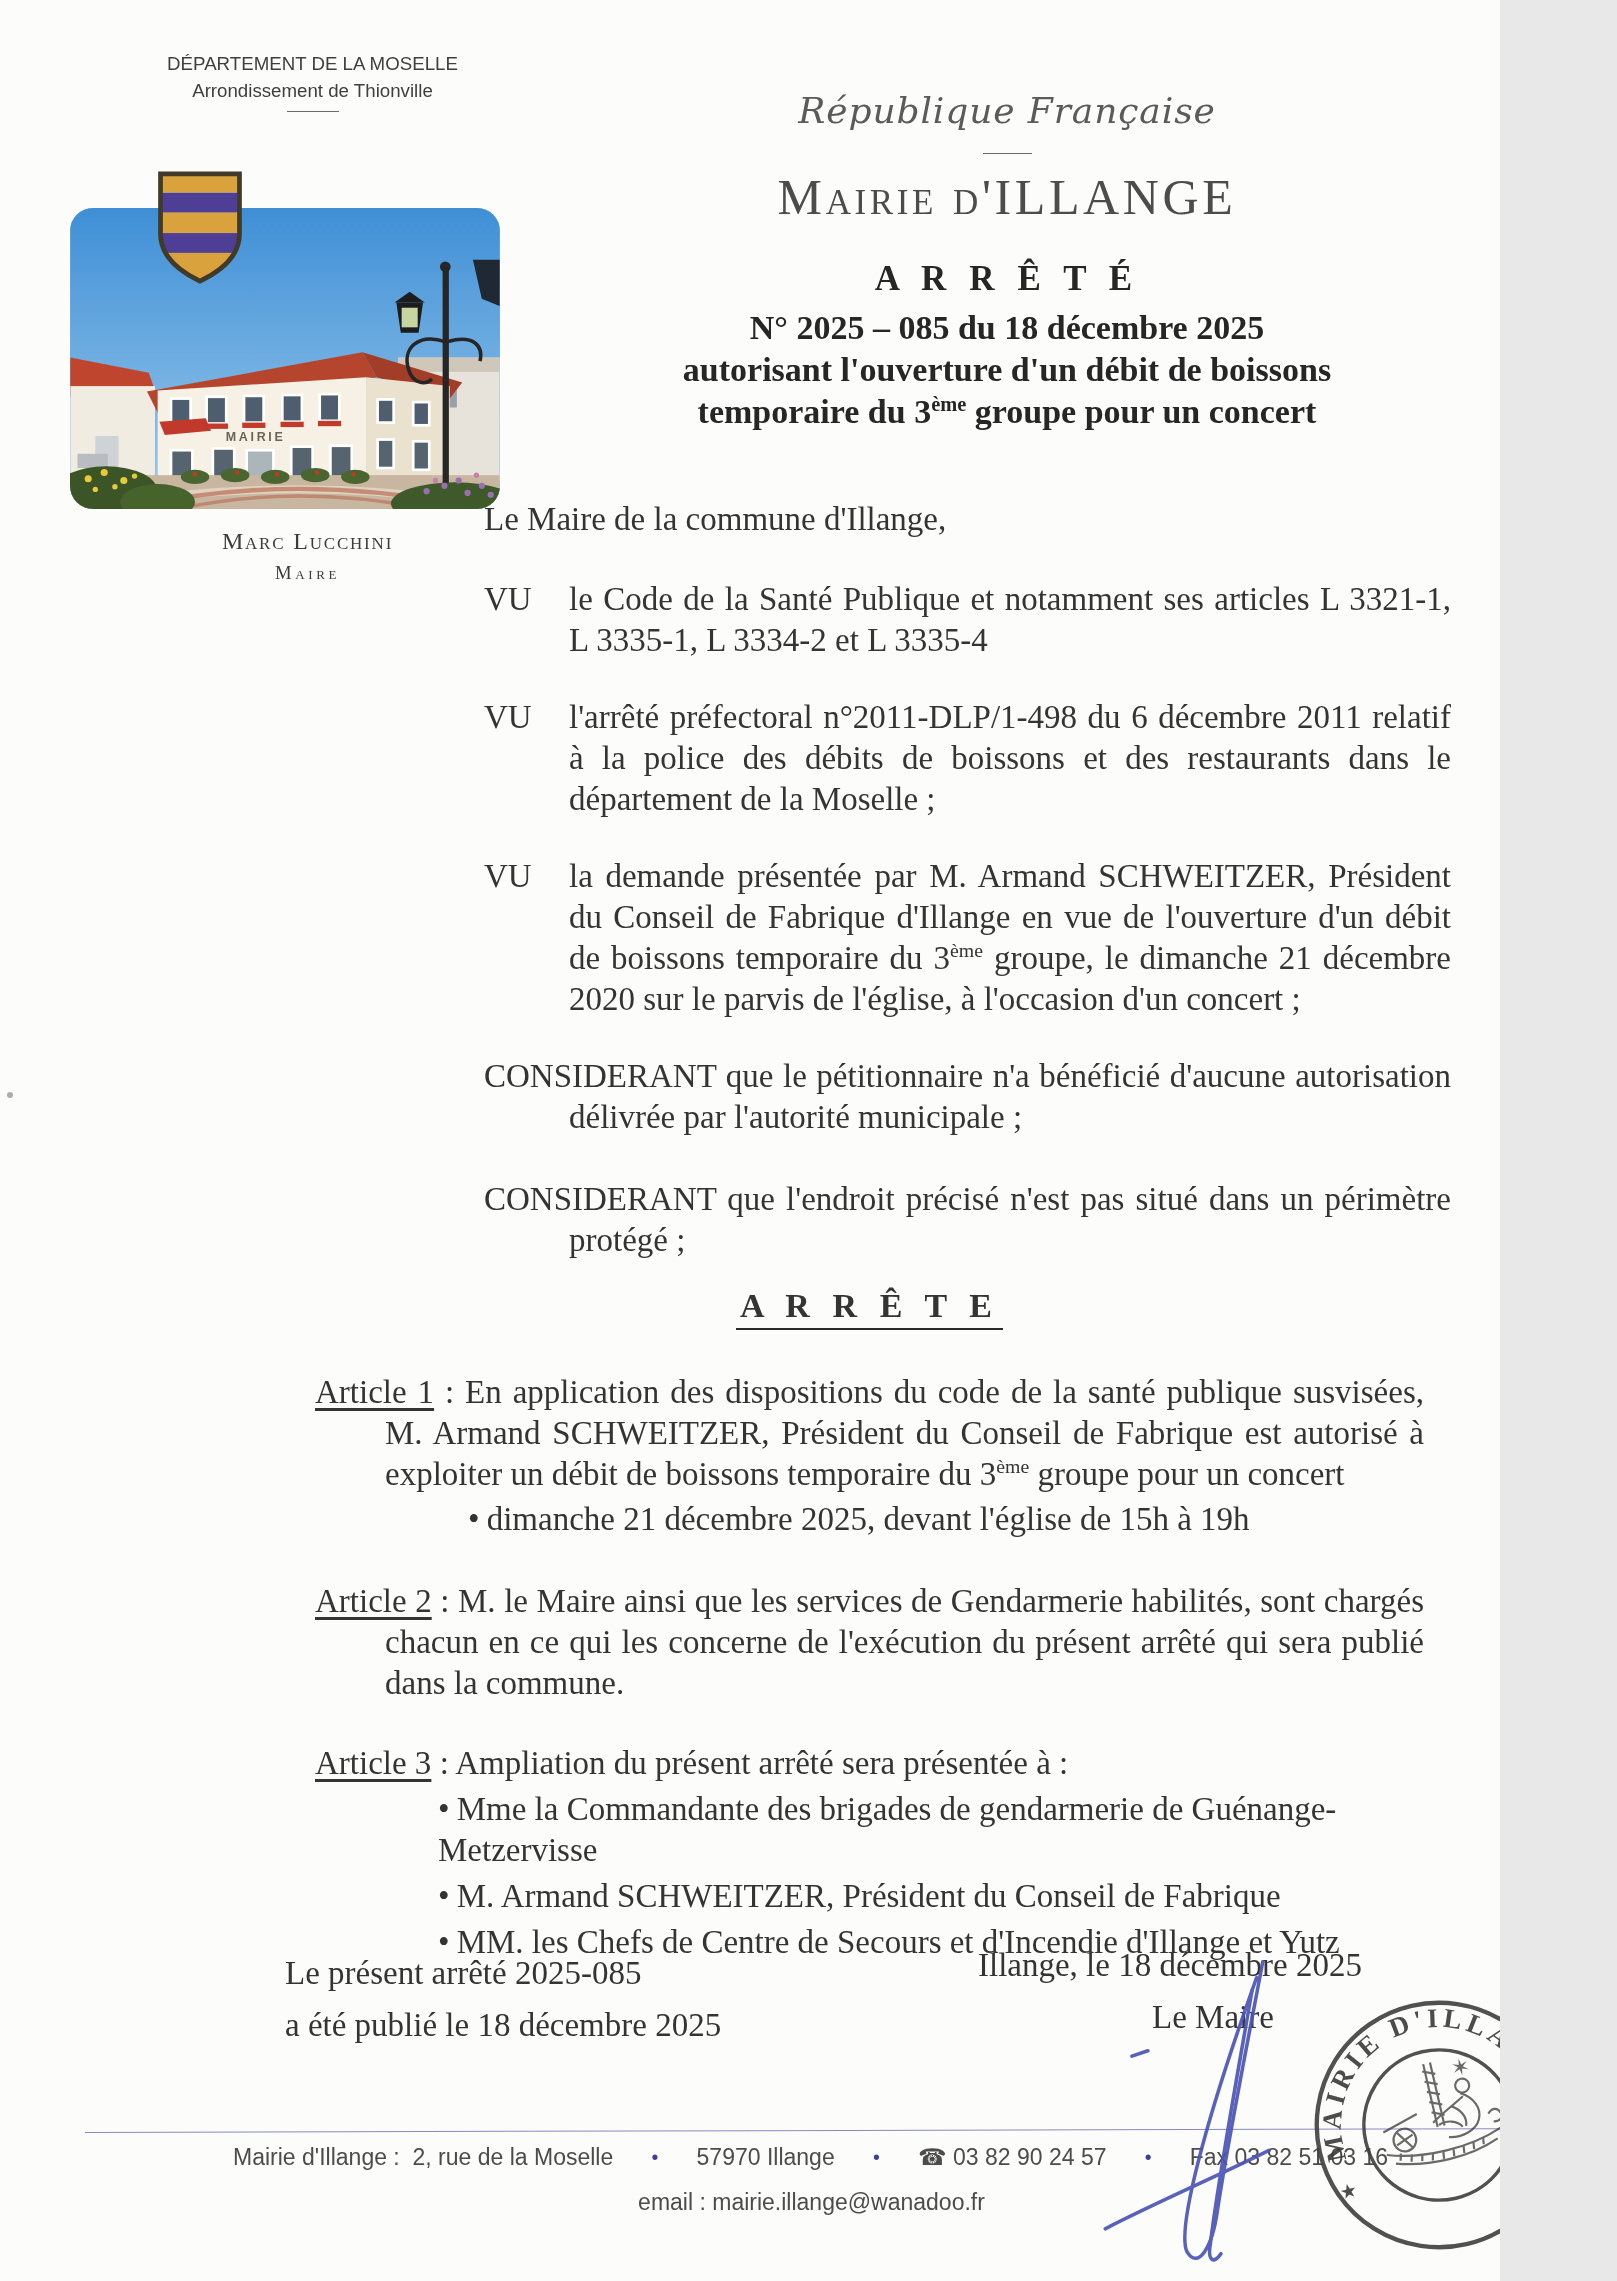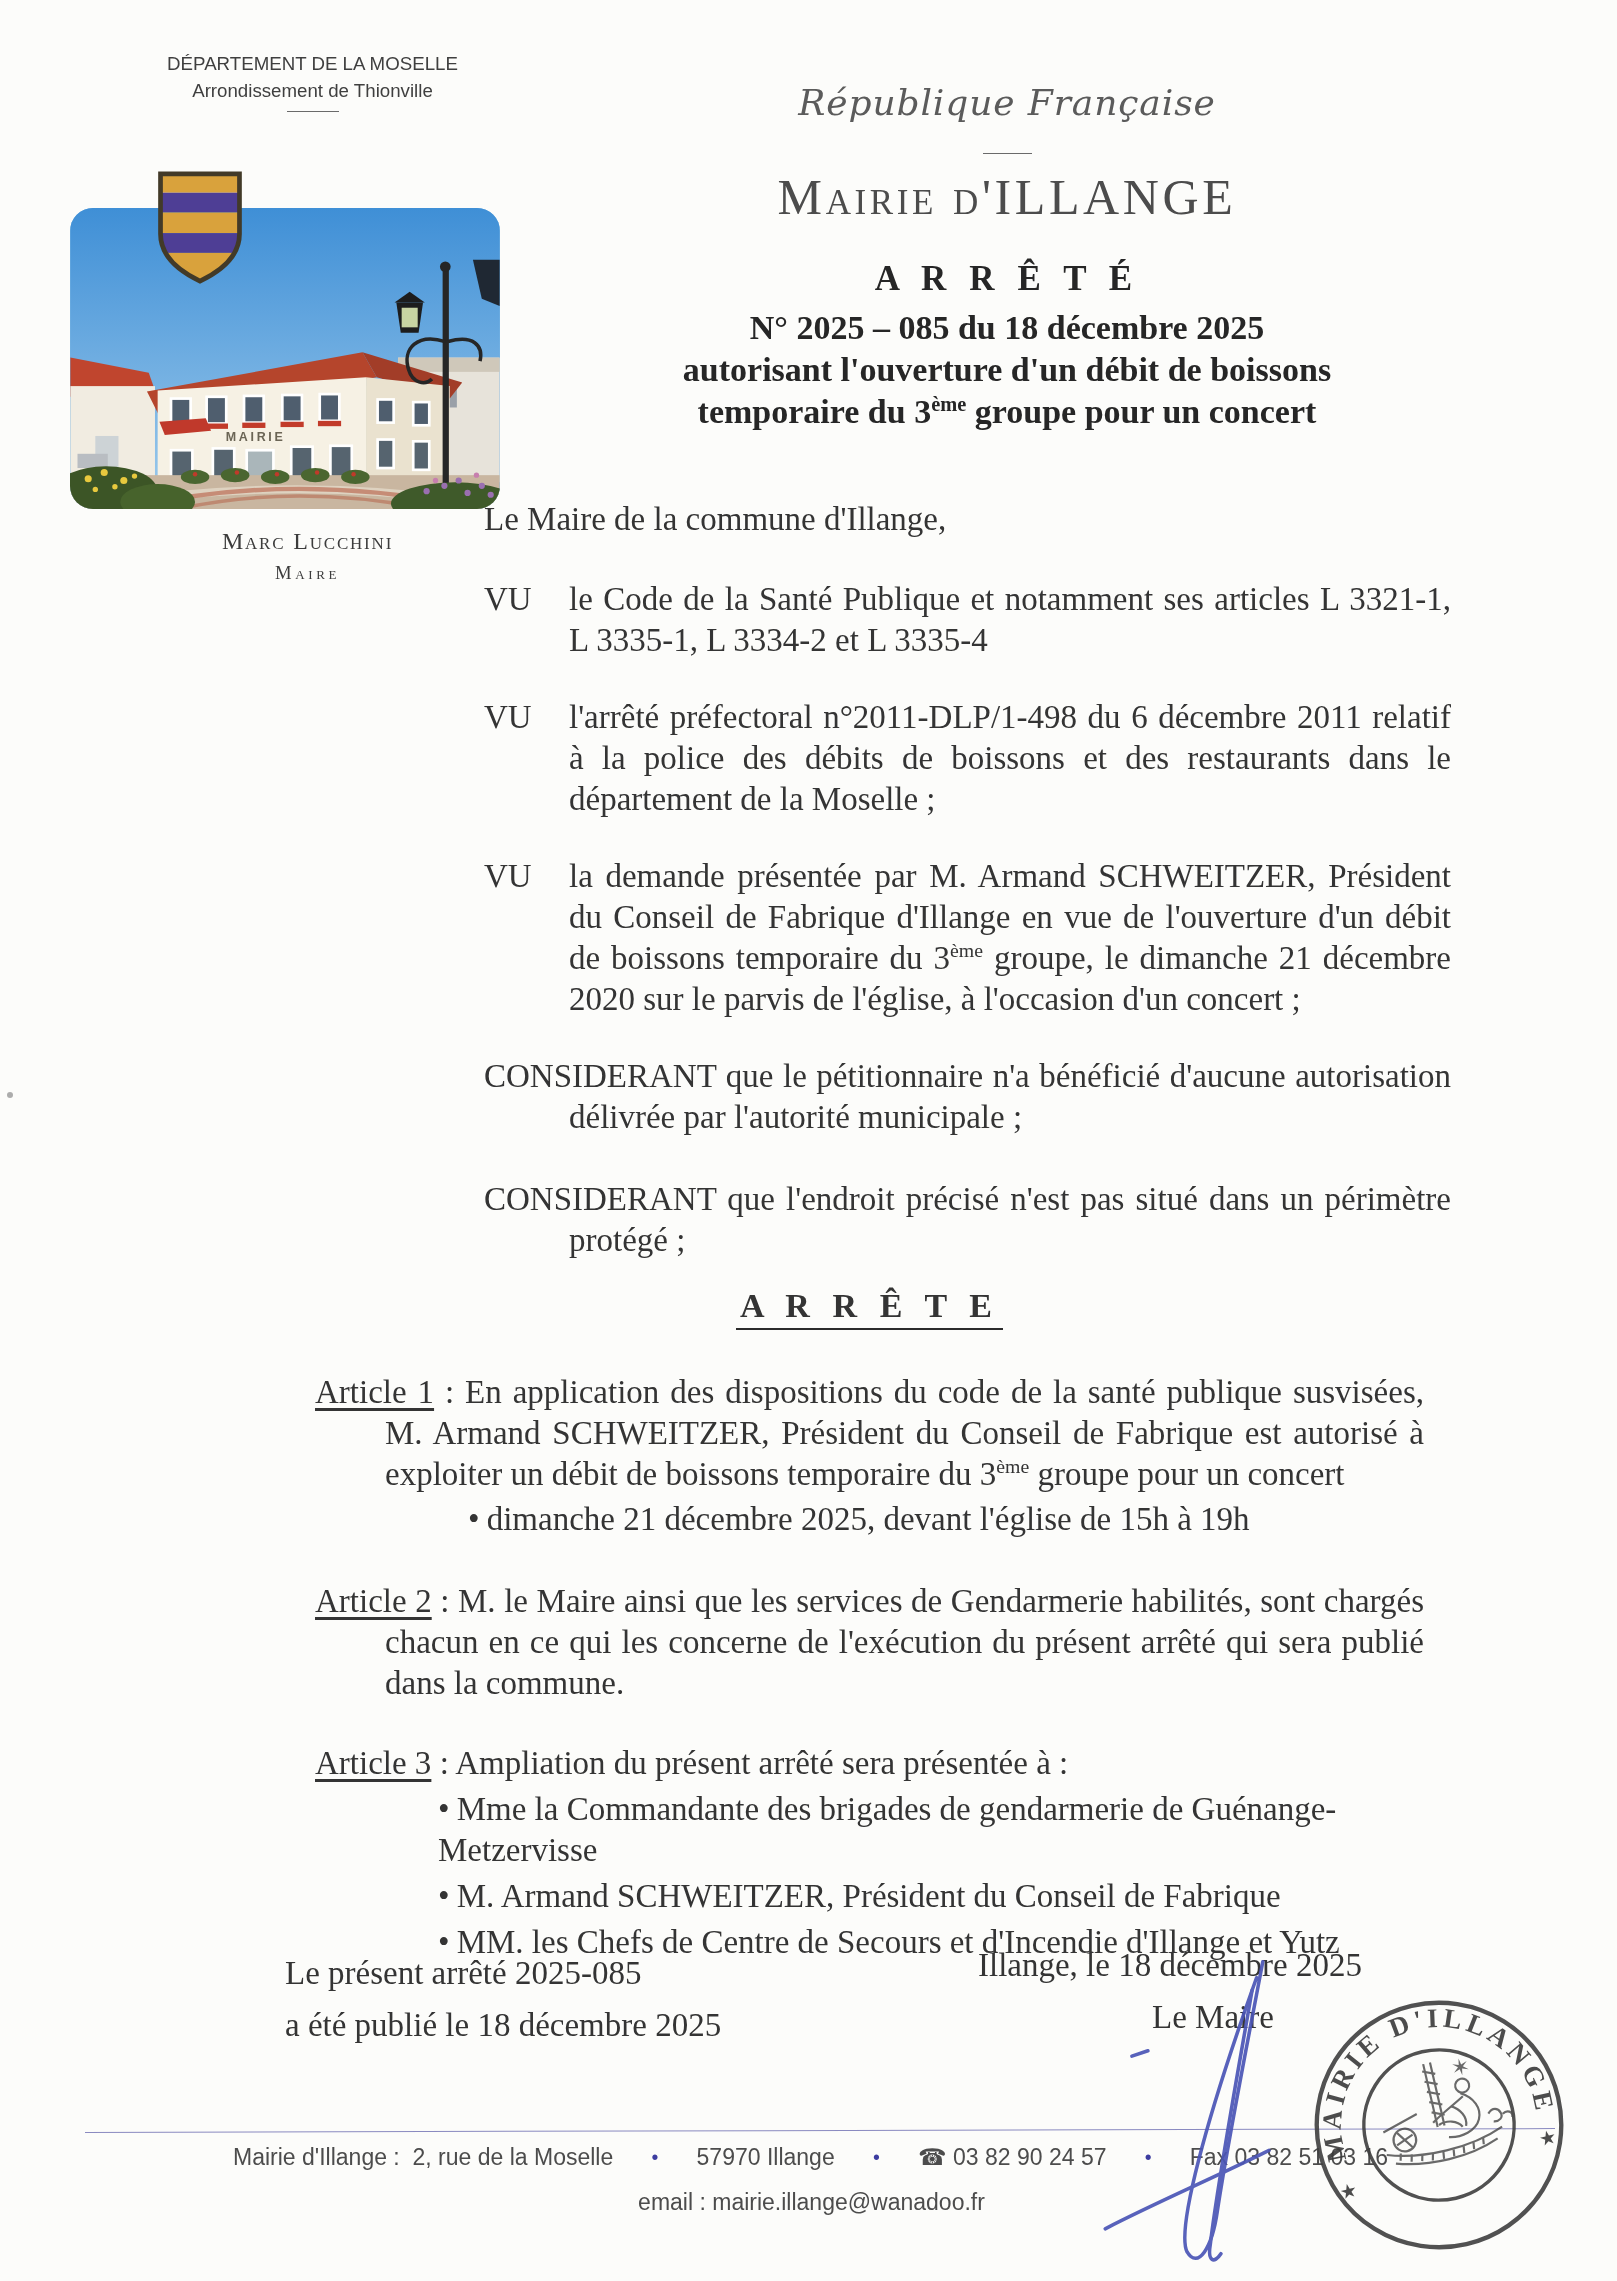--- a/index.html
+++ b/index.html
@@ -1,26 +1,26 @@
 <!DOCTYPE html>
 <html style="font-size:14.3px"><head>
 <meta charset="utf-8">
 <style>
   html,body{margin:0;padding:0;background:#e8e8e8;}
-  .page{position:relative;width:1617px;height:2281px;background:#fcfcfa;overflow:hidden;
+  .page{position:relative;width:1500px;height:2281px;background:#fcfcfa;overflow:hidden;
         font-family:"Liberation Serif",serif;color:#343434;}
 
   
   .dept-block{position:absolute;left:143px;top:50px;width:339px;text-align:center;
               font-family:"Liberation Sans",sans-serif;font-size:18.7px;color:#3f3f3f;line-height:27px;}
   .dept-dash{width:52px;height:0;border-top:1.8px solid #6a6a6a;margin:7.1px auto 0;}
 
   
   .header-right{position:absolute;left:588px;top:82px;width:838px;height:356px;text-align:center;}
-  .republique{position:absolute;top:0;left:0;right:0;font-family:"DejaVu Serif",serif;
+  .republique{position:absolute;top:8px;left:0;right:0;font-family:"DejaVu Serif",serif;
               font-style:italic;font-size:36px;color:#5b5b5b;letter-spacing:0.9px;}
   .rep-dash{position:absolute;top:59px;left:0;right:0;}
   .rep-dash i{display:inline-block;width:49px;border-top:1.8px solid #6a6a6a;}
   .mairie-title{position:absolute;top:86px;left:0;right:0;font-size:50px;color:#4c4c4c;
                 font-variant:small-caps;letter-spacing:3.6px;}
   .decree-block{position:absolute;top:176px;left:0;right:0;font-weight:bold;color:#262626;
                 font-size:34px;line-height:42px;}
   .decree-title{letter-spacing:7.1px;font-size:35px;margin-bottom:7.1px;}
   .sup{font-size:.6em;vertical-align:super;line-height:0;}
 

